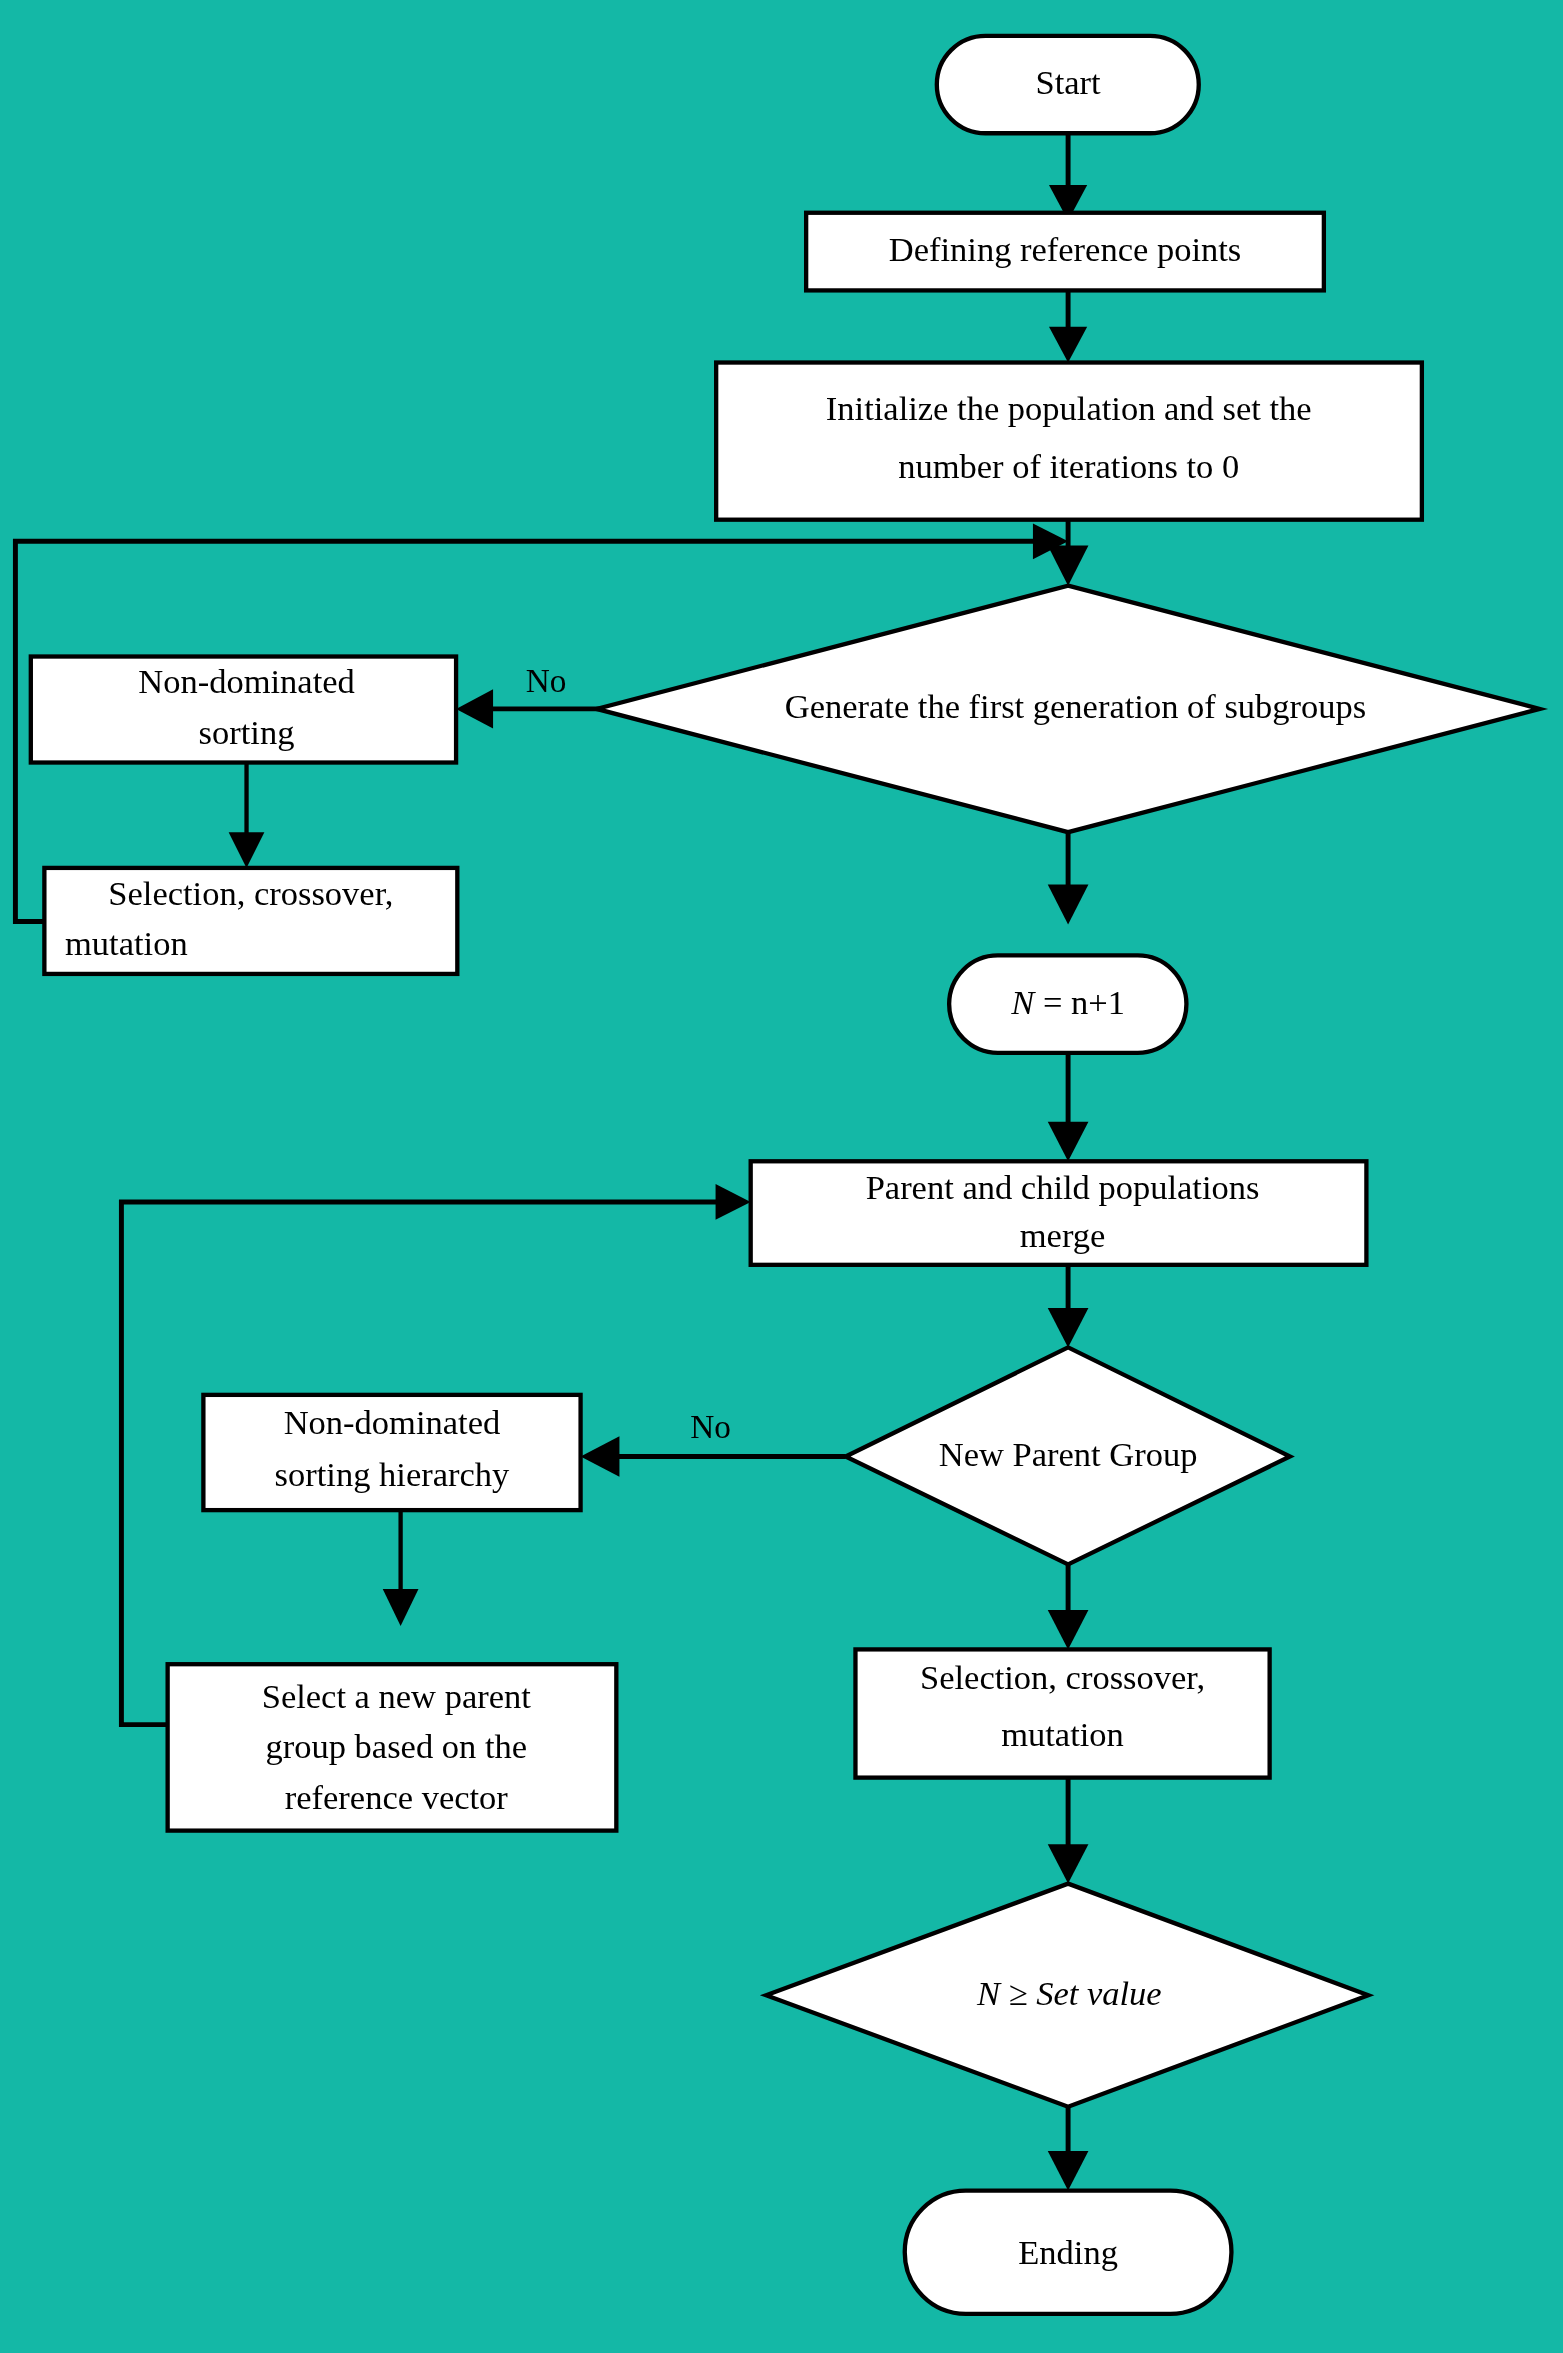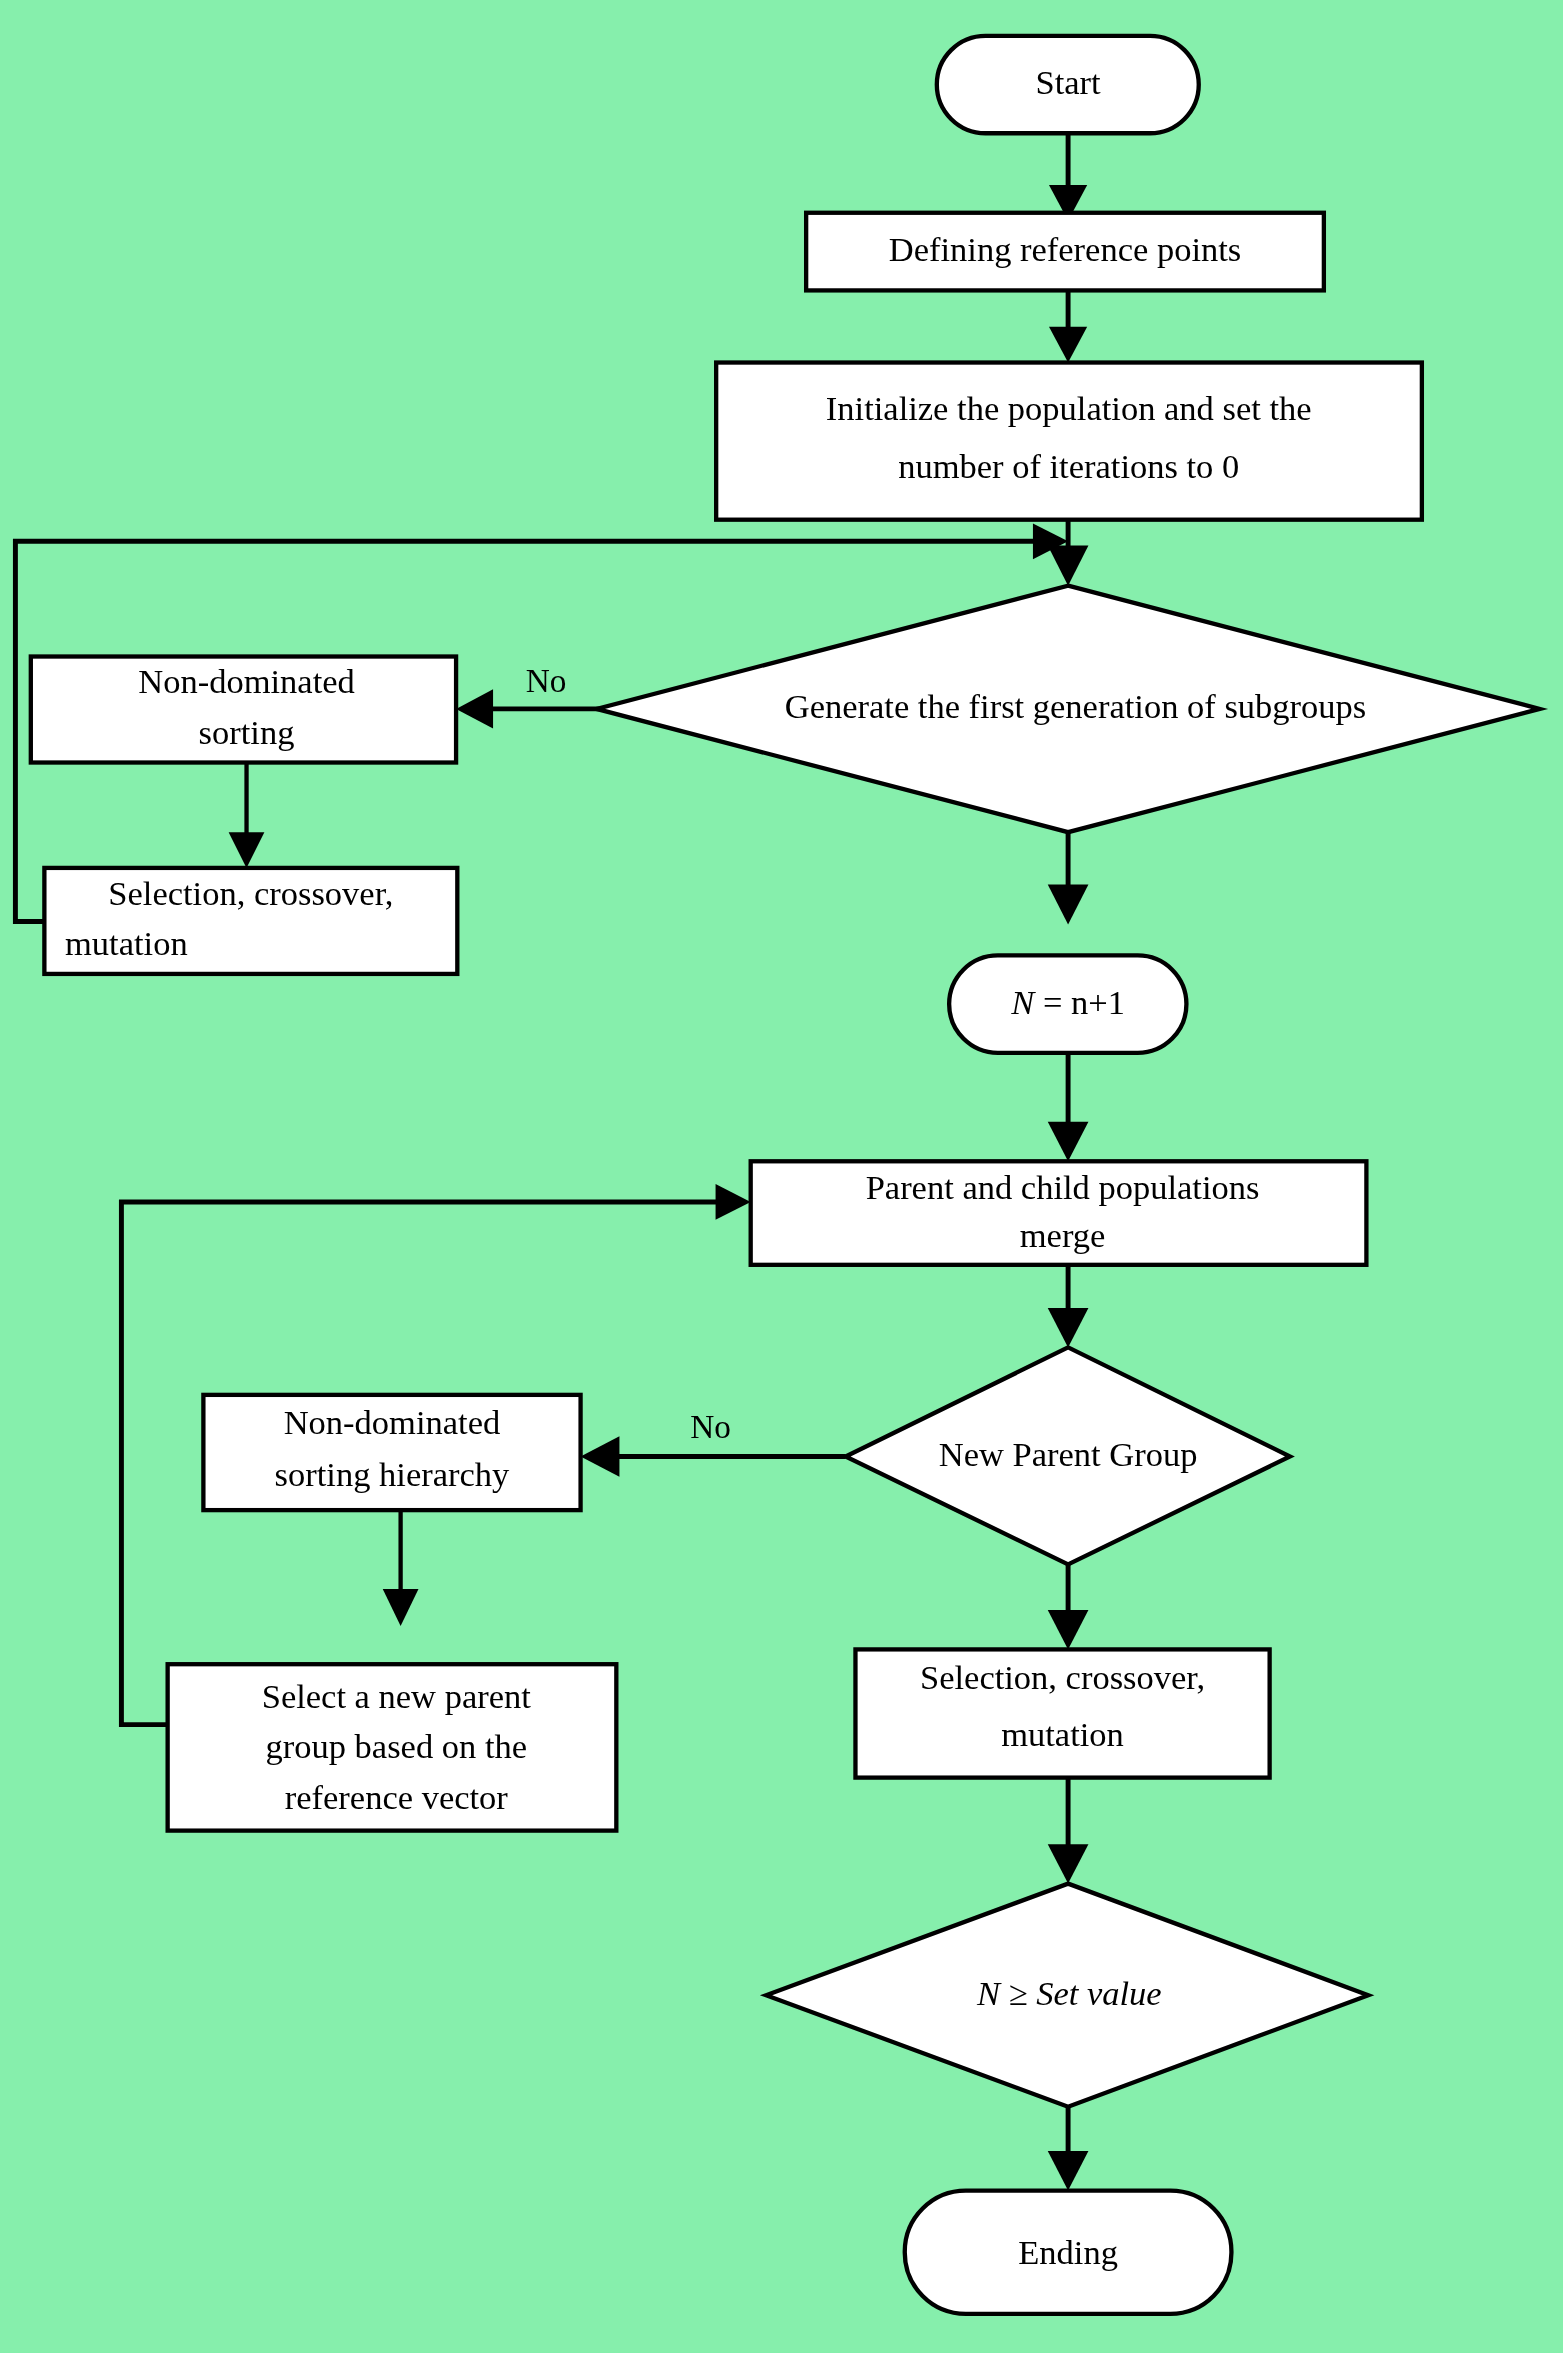--- a/index.html
+++ b/index.html
@@ -10,21 +10,21 @@
   body {
     width: 1563px;
     height: 2354px;
     font-family: "Liberation Serif", "DejaVu Serif", serif;
     overflow: hidden;
   }
   #flowchart-root {
     position: relative;
     width: 1563px;
     height: 2354px;
-    background: #86efac;
+    background: #14b8a6;
     text-align: center;
   }
   svg#flow-svg {
     position: absolute;
     left: 0;
     top: 0;
     width: 1563px;
     height: 2354px;
     display: block;
   }

